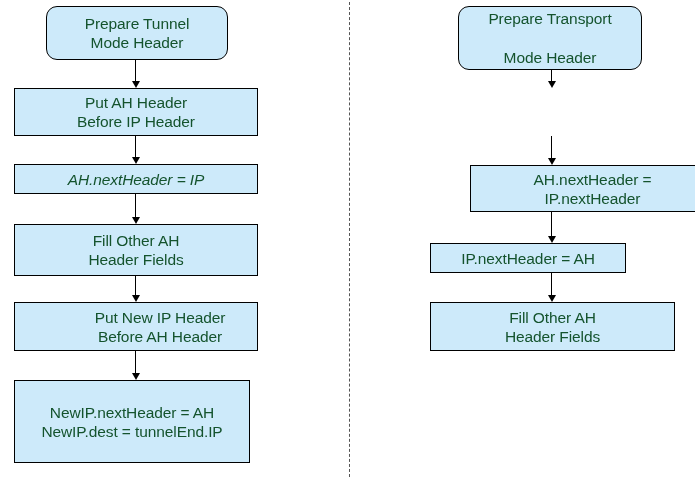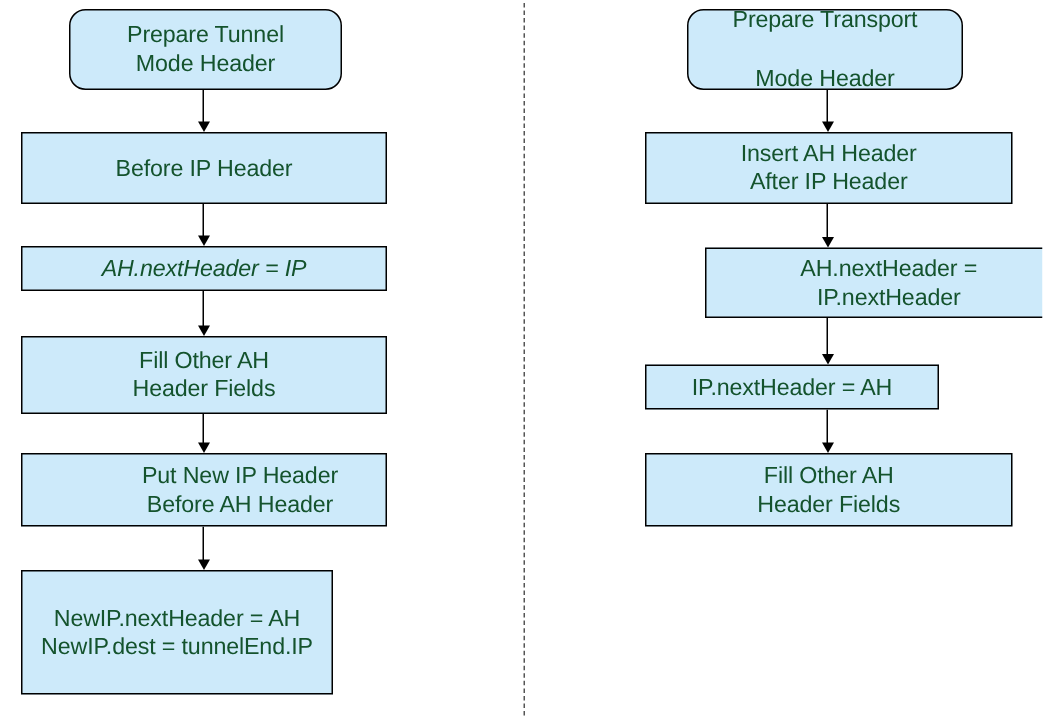--- a/index.html
+++ b/index.html
@@ -70,52 +70,49 @@
     <div class="arrowhead" style="left: 131.5px; top: 217px;"></div>
     <div class="connector" style="left: 135.25px; top: 276px; height: 21px;"></div>
     <div class="arrowhead" style="left: 131.5px; top: 295px;"></div>
     <div class="connector" style="left: 135.25px; top: 351px; height: 24px;"></div>
     <div class="arrowhead" style="left: 131.5px; top: 373px;"></div>
     <div class="node rounded" style="left: 46px; top: 6px; width: 182px; height: 54px;">
       <span class="line">Prepare Tunnel</span>
       <span class="line">Mode Header</span>
     </div>
     <div class="node" style="left: 14px; top: 88px; width: 244px; height: 48px;">
+      <span class="line">Put AH Header</span>
       <span class="line">Before IP Header</span>
     </div>
     <div class="node" style="left: 14px; top: 164px; width: 244px; height: 30px; font-style: italic;">
       <span class="line">AH.nextHeader = IP</span>
     </div>
     <div class="node" style="left: 14px; top: 224px; width: 244px; height: 52px;">
       <span class="line">Fill Other AH</span>
       <span class="line">Header Fields</span>
     </div>
     <div class="node" style="left: 14px; top: 302px; width: 244px; height: 49px; padding-left: 48px;">
       <span class="line">Put New IP Header</span>
       <span class="line">Before AH Header</span>
     </div>
-    <div class="node" style="left: 14px; top: 380px; width: 208px; height: 83px;">
+    <div class="node" style="left: 14px; top: 380px; width: 236px; height: 83px;">
       <span class="line">NewIP.nextHeader = AH</span>
       <span class="line">NewIP.dest = tunnelEnd.IP</span>
     </div>
     <div class="connector" style="left: 551.25px; top: 60px; height: 23px;"></div>
     <div class="arrowhead" style="left: 547.5px; top: 81px;"></div>
     <div class="connector" style="left: 551.25px; top: 136px; height: 24px;"></div>
     <div class="arrowhead" style="left: 547.5px; top: 158px;"></div>
     <div class="connector" style="left: 551.25px; top: 212px; height: 26px;"></div>
     <div class="arrowhead" style="left: 547.5px; top: 236px;"></div>
     <div class="connector" style="left: 551.25px; top: 273px; height: 24px;"></div>
     <div class="arrowhead" style="left: 547.5px; top: 295px;"></div>
-    <div class="node rounded" style="left: 458px; top: 6px; width: 184px; height: 54px; gap: 20px;">
+    <div class="node rounded" style="left: 458px; top: 6px; width: 184px; height: 64px; gap: 20px;">
       <span class="line">Prepare Transport</span>
       <span class="line">Mode Header</span>
-    </div>
-    <div class="node" style="left: 430px; top: 88px; width: 245px; height: 48px;">
-      <span class="line">Insert AH Header</span>
-      <span class="line">After IP Header</span>
     </div>
     <div class="node" style="left: 430px; top: 165px; width: 245px; height: 47px; margin-left: 40px;">
       <span class="line">AH.nextHeader =</span>
       <span class="line">IP.nextHeader</span>
     </div>
     <div class="node" style="left: 430px; top: 243px; width: 196px; height: 30px;">
       <span class="line">IP.nextHeader = AH</span>
     </div>
     <div class="node" style="left: 430px; top: 302px; width: 245px; height: 49px;">
       <span class="line">Fill Other AH</span>

